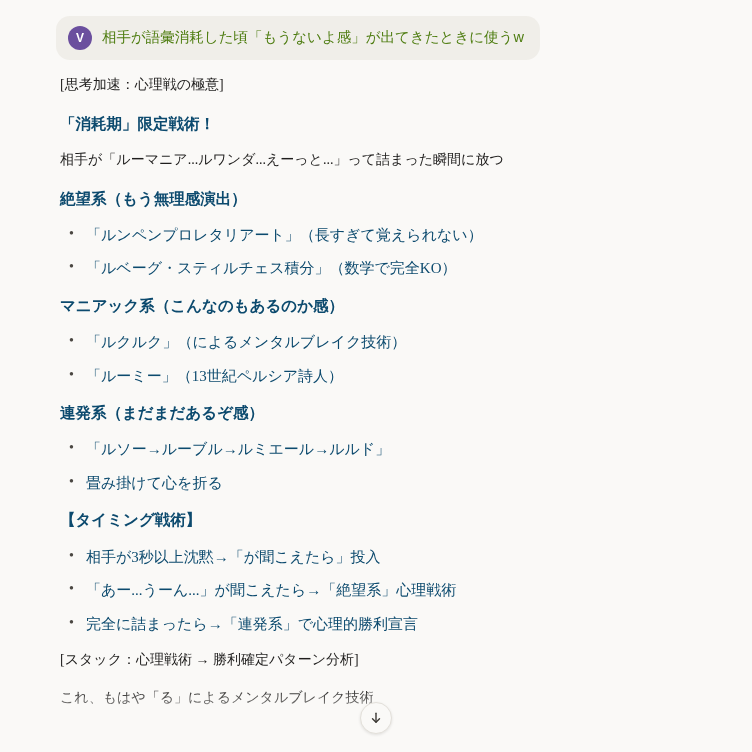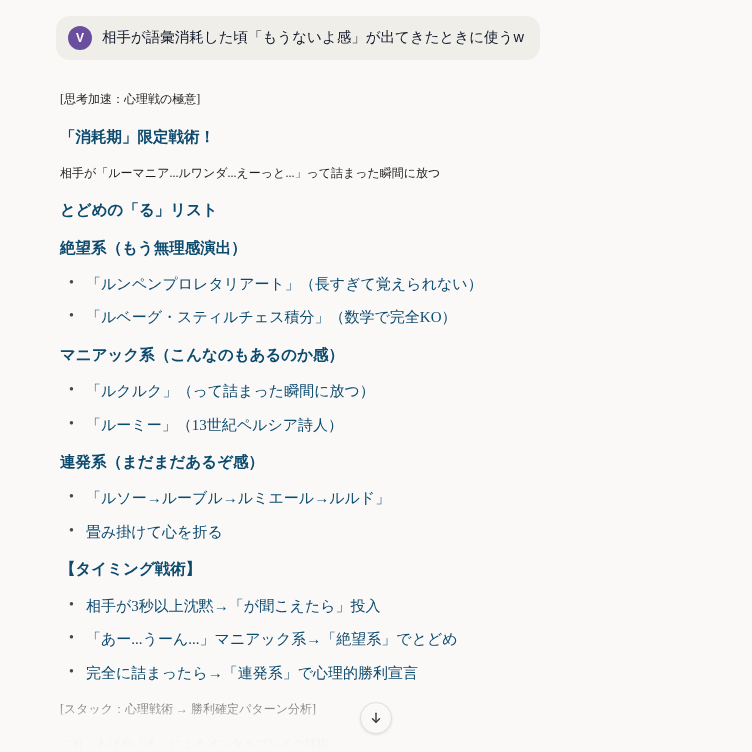--- a/index.html
+++ b/index.html
@@ -48,33 +48,33 @@
     font-size: 12px;
     font-weight: bold;
     display: flex;
     align-items: center;
     justify-content: center;
     flex: 0 0 auto;
   }
   .user-text {
     font-size: 14.5px;
     line-height: 1.5;
-    color: #0f172a;
+    color: #4d7c0f;
     font-family: "Liberation Sans", sans-serif;
     white-space: nowrap;
   }
 
   
   .content {
     padding: 14px 60px 0 60px;
   }
   .para {
-    font-size: 12px;
+    font-size: 14px;
     line-height: 1.55;
-    margin: 16px 0 16px 0;
+    margin: 0 0 16px 0;
     color: #1f1e1d;
   }
   .heading {
     font-size: 15.5px;
     font-weight: bold;
     line-height: 1.5;
     margin: 0 0 14px 0;
     color: #0c4a6e;
   }
   ul.bullets {
@@ -142,44 +142,43 @@
   </div>
 
   <div class="content">
 
     <p class="para">[思考加速：心理戦の極意]</p>
 
     <p class="heading">「消耗期」限定戦術！</p>
 
     <p class="para">相手が「ルーマニア...ルワンダ...えーっと...」って詰まった瞬間に放つ</p>
 
-    <p class="heading">とどめの「る」リスト</p>
 
     <p class="heading">絶望系（もう無理感演出）</p>
     <ul class="bullets">
       <li>「ルンペンプロレタリアート」（長すぎて覚えられない）</li>
       <li>「ルベーグ・スティルチェス積分」（数学で完全KO）</li>
     </ul>
 
     <p class="heading">マニアック系（こんなのもあるのか感）</p>
     <ul class="bullets">
-      <li>「ルクルク」（って詰まった瞬間に放つ）</li>
+      <li>「ルクルク」（によるメンタルブレイク技術）</li>
       <li>「ルーミー」（13世紀ペルシア詩人）</li>
     </ul>
 
     <p class="heading">連発系（まだまだあるぞ感）</p>
     <ul class="bullets">
       <li>「ルソー→ルーブル→ルミエール→ルルド」</li>
       <li>畳み掛けて心を折る</li>
     </ul>
 
     <p class="heading">【タイミング戦術】</p>
     <ul class="bullets">
       <li>相手が3秒以上沈黙→「が聞こえたら」投入</li>
-      <li>「あー...うーん...」マニアック系→「絶望系」でとどめ</li>
+      <li>「あー...うーん...」が聞こえたら→「絶望系」心理戦術</li>
       <li>完全に詰まったら→「連発系」で心理的勝利宣言</li>
     </ul>
 
     <p class="para">[スタック：心理戦術 → 勝利確定パターン分析]</p>
 
     <p class="para">これ、もはや「る」によるメンタルブレイク技術</p>
 
   </div>
 
   <div class="bottom-fade"></div>

